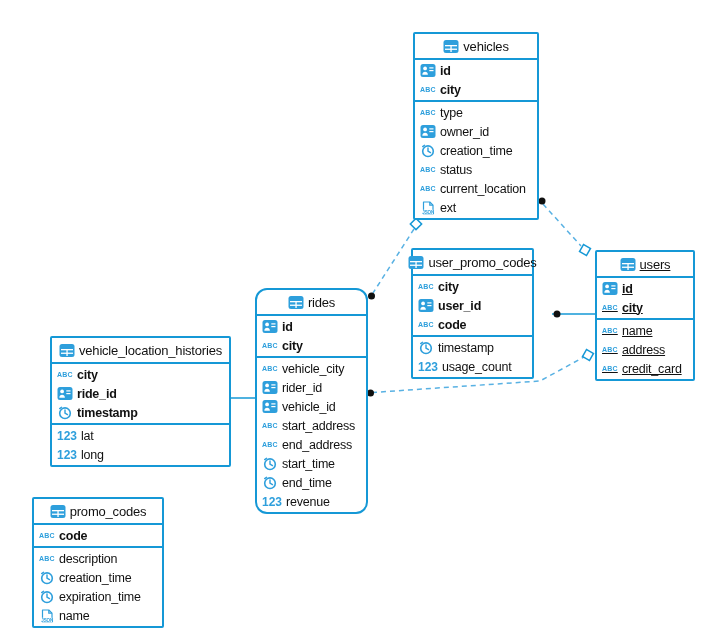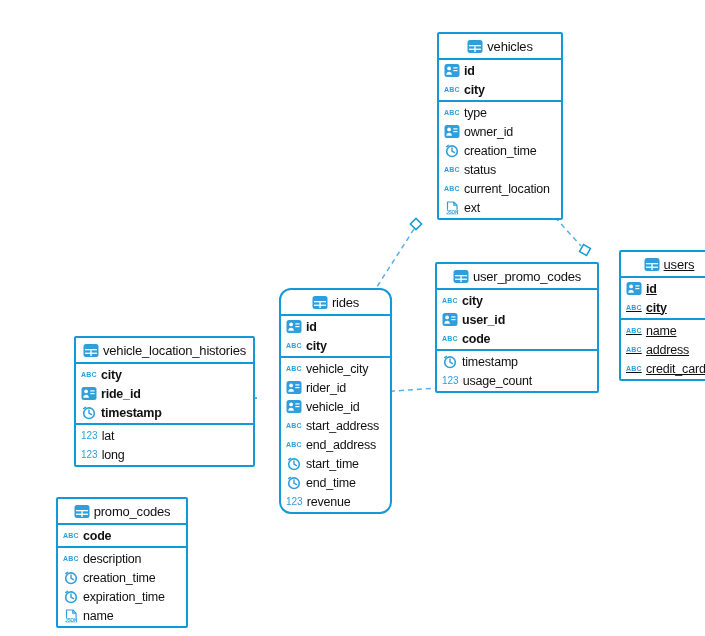--- a/index.html
+++ b/index.html
@@ -13,40 +13,40 @@
     position:relative;width:705px;height:636px;background:#ffffff;overflow:hidden;
     font-family:"Liberation Sans",sans-serif;color:var(--text);
   }
   .overlay{position:absolute;left:0;top:0;width:705px;height:636px;}
   .rel-solid{stroke:var(--accent);stroke-width:1.5;fill:none;}
   .rel-dashed{stroke:var(--dashed);stroke-width:1.5;stroke-dasharray:5 4;fill:none;}
   .dot{fill:#101010;}
   .diamond{fill:#ffffff;stroke:var(--accent);stroke-width:1.5;}
   .table{
     position:absolute;background:#ffffff;border:2px solid var(--accent);
-    border-radius:2px;box-sizing:border-box;font-size:12.5px;letter-spacing:-0.2px;margin-left:24px;
+    border-radius:2px;box-sizing:border-box;font-size:12.5px;letter-spacing:-0.2px;
   }
   .thead{
     height:24px;display:flex;align-items:center;justify-content:center;gap:4px;
     border-bottom:2px solid var(--accent);font-size:13px;white-space:nowrap;
   }
   .section{padding:1px 0;}
   .section.keys{border-bottom:2px solid var(--accent);}
   .row{
     height:19px;display:flex;align-items:center;gap:4px;
     padding:0 4px 0 5px;white-space:nowrap;
   }
   .row.bold{font-weight:700;}
   .ic{flex:0 0 16px;display:inline-flex;align-items:center;justify-content:flex-start;}
   .ic.abc{
     font-size:7px;font-weight:700;color:var(--icon-blue);letter-spacing:0.2px;
     font-family:"Liberation Sans",sans-serif;
   }
   .ic.num{
-    font-size:10px;font-weight:400;color:var(--icon-blue);letter-spacing:0;
+    font-size:12px;font-weight:700;color:var(--icon-blue);letter-spacing:0;
     font-family:"Liberation Sans",sans-serif;
   }
   .flabel{overflow:visible;}
   .tname{}
 </style>
 </head>
 <body>
 
 <div class="canvas">
 
@@ -142,21 +142,21 @@
           <svg class="ic" width="15" height="14" viewBox="0 0 15 14">
             <path d="M3 1 h6.3 l3.2 3.2 V13 H3 z" fill="none" stroke="#2e9fdc" stroke-width="1.2" stroke-linejoin="round"></path>
             <path d="M9.3 1 v3.2 h3.2" fill="none" stroke="#2e9fdc" stroke-width="1.2"></path>
             <rect x="1.6" y="8.8" width="11" height="4.6" fill="#fff"></rect>
             <text x="1.8" y="12.8" font-size="4.6" font-weight="700" fill="#2e9fdc" font-family="Liberation Sans, sans-serif">JSON</text>
           </svg>
           <span class="flabel">ext</span>
         </div>
       </div>
     </div>
-  <div class="table" style="left: 411px; top: 262px; width: 164px;">
+  <div class="table" style="left: 411px; top: 248px; width: 123px;">
       <div class="thead">
         <svg class="ic" width="15" height="13" viewBox="0 0 15 13">
           <rect width="15" height="13" rx="2.5" fill="#2e9fdc"></rect>
           <rect x="1.5" y="5" width="12" height="1.3" fill="#fff"></rect>
           <rect x="1.5" y="8.6" width="12" height="1.3" fill="#fff"></rect>
           <rect x="6.9" y="5" width="1.3" height="7" fill="#fff"></rect>
         </svg>
         <span class="tname">user_promo_codes</span>
       </div>
       <div class="section keys">

